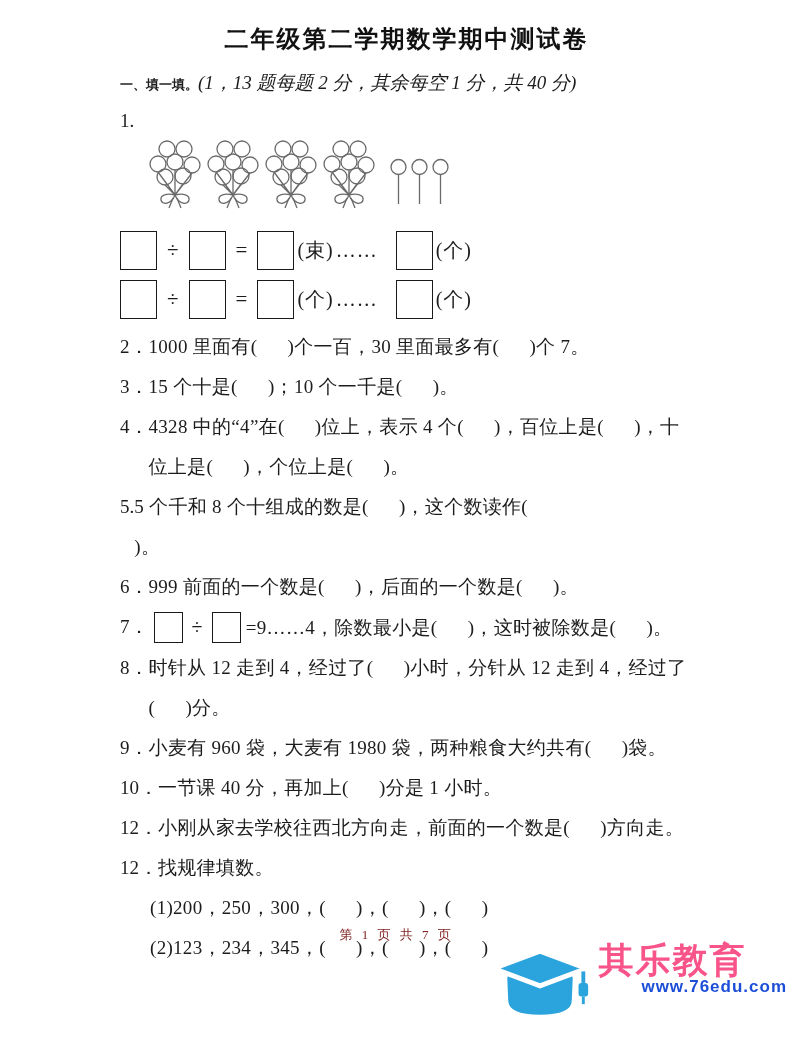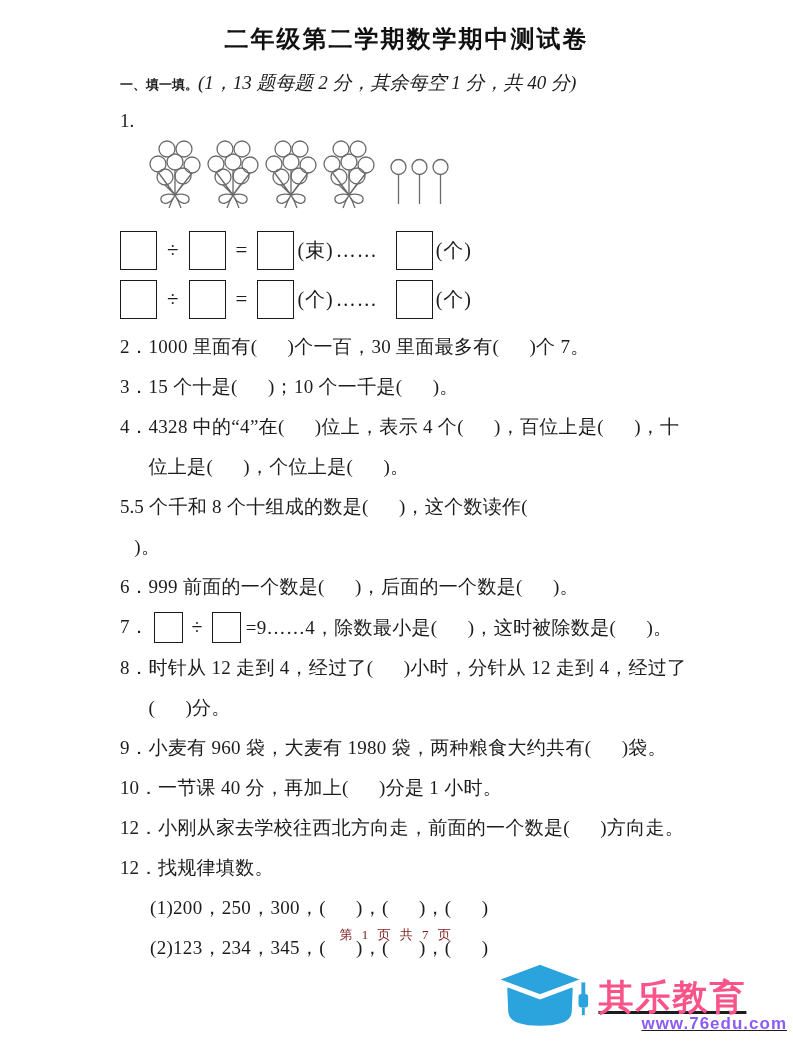--- a/index.html
+++ b/index.html
@@ -57,25 +57,24 @@
     top: 926px; left: 0; right: 0;
     text-align: center;
     font-size: 13px;
     letter-spacing: 3px;
     color: #7f1d1d;
   }
 
   
   .logo {
     position: absolute;
-    right: 6px; bottom: 9px;
+    right: 6px; bottom: 20px;
     display: flex;
-    align-items: flex-end;
+    align-items: flex-start;
     gap: 6px;
-    text-decoration: underline;
   }
   .logo-name {
     font-family: "Liberation Sans", "DejaVu Sans", sans-serif;
     font-weight: 800;
     font-size: 35px;
     line-height: 38px;
     letter-spacing: 2px;
   }
   .logo-url {
     font-family: "Liberation Sans", "DejaVu Sans", sans-serif;
@@ -276,17 +275,17 @@
       <g>
         <path class="cap-fill" d="M20,38 Q20,29 54,29 Q88,29 88,38 L87,61 Q87,76 54,76 Q21,76 21,61 Z" fill="#2BA3DD"></path>
         <polygon class="cap-fill cap-board" points="6,28 54,10 102,28 54,46" stroke="#ffffff" stroke-width="5" fill="#2BA3DD"></polygon>
         <path class="cap-line" d="M99,31 L99,43" fill="none" stroke-width="4" stroke="#2BA3DD"></path>
         <rect class="cap-fill" x="94" y="43" width="10" height="14" rx="3" fill="#2BA3DD"></rect>
         <path class="cap-line" d="M99,57 L99,65" fill="none" stroke-width="3" stroke="#2BA3DD"></path>
       </g>
     </svg>
     <div class="logo-text">
       <div class="logo-name" style="color: rgb(249, 84, 138);">其乐教育</div>
-      <div class="logo-url" style="color: #8b5cf6; margin-left: 43px;">www.76edu.com</div>
+      <div class="logo-url" style="color: #1d4ed8; margin-left: 43px;">www.76edu.com</div>
     </div>
   </div>
 
 </div>
 
 </body></html>

